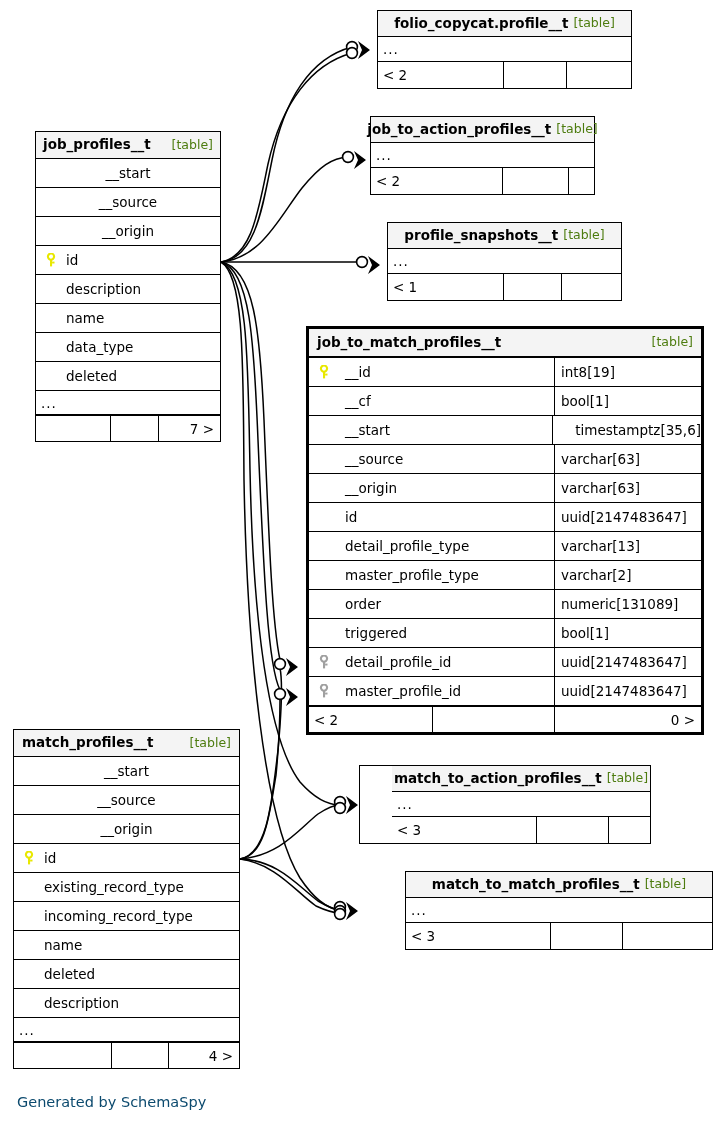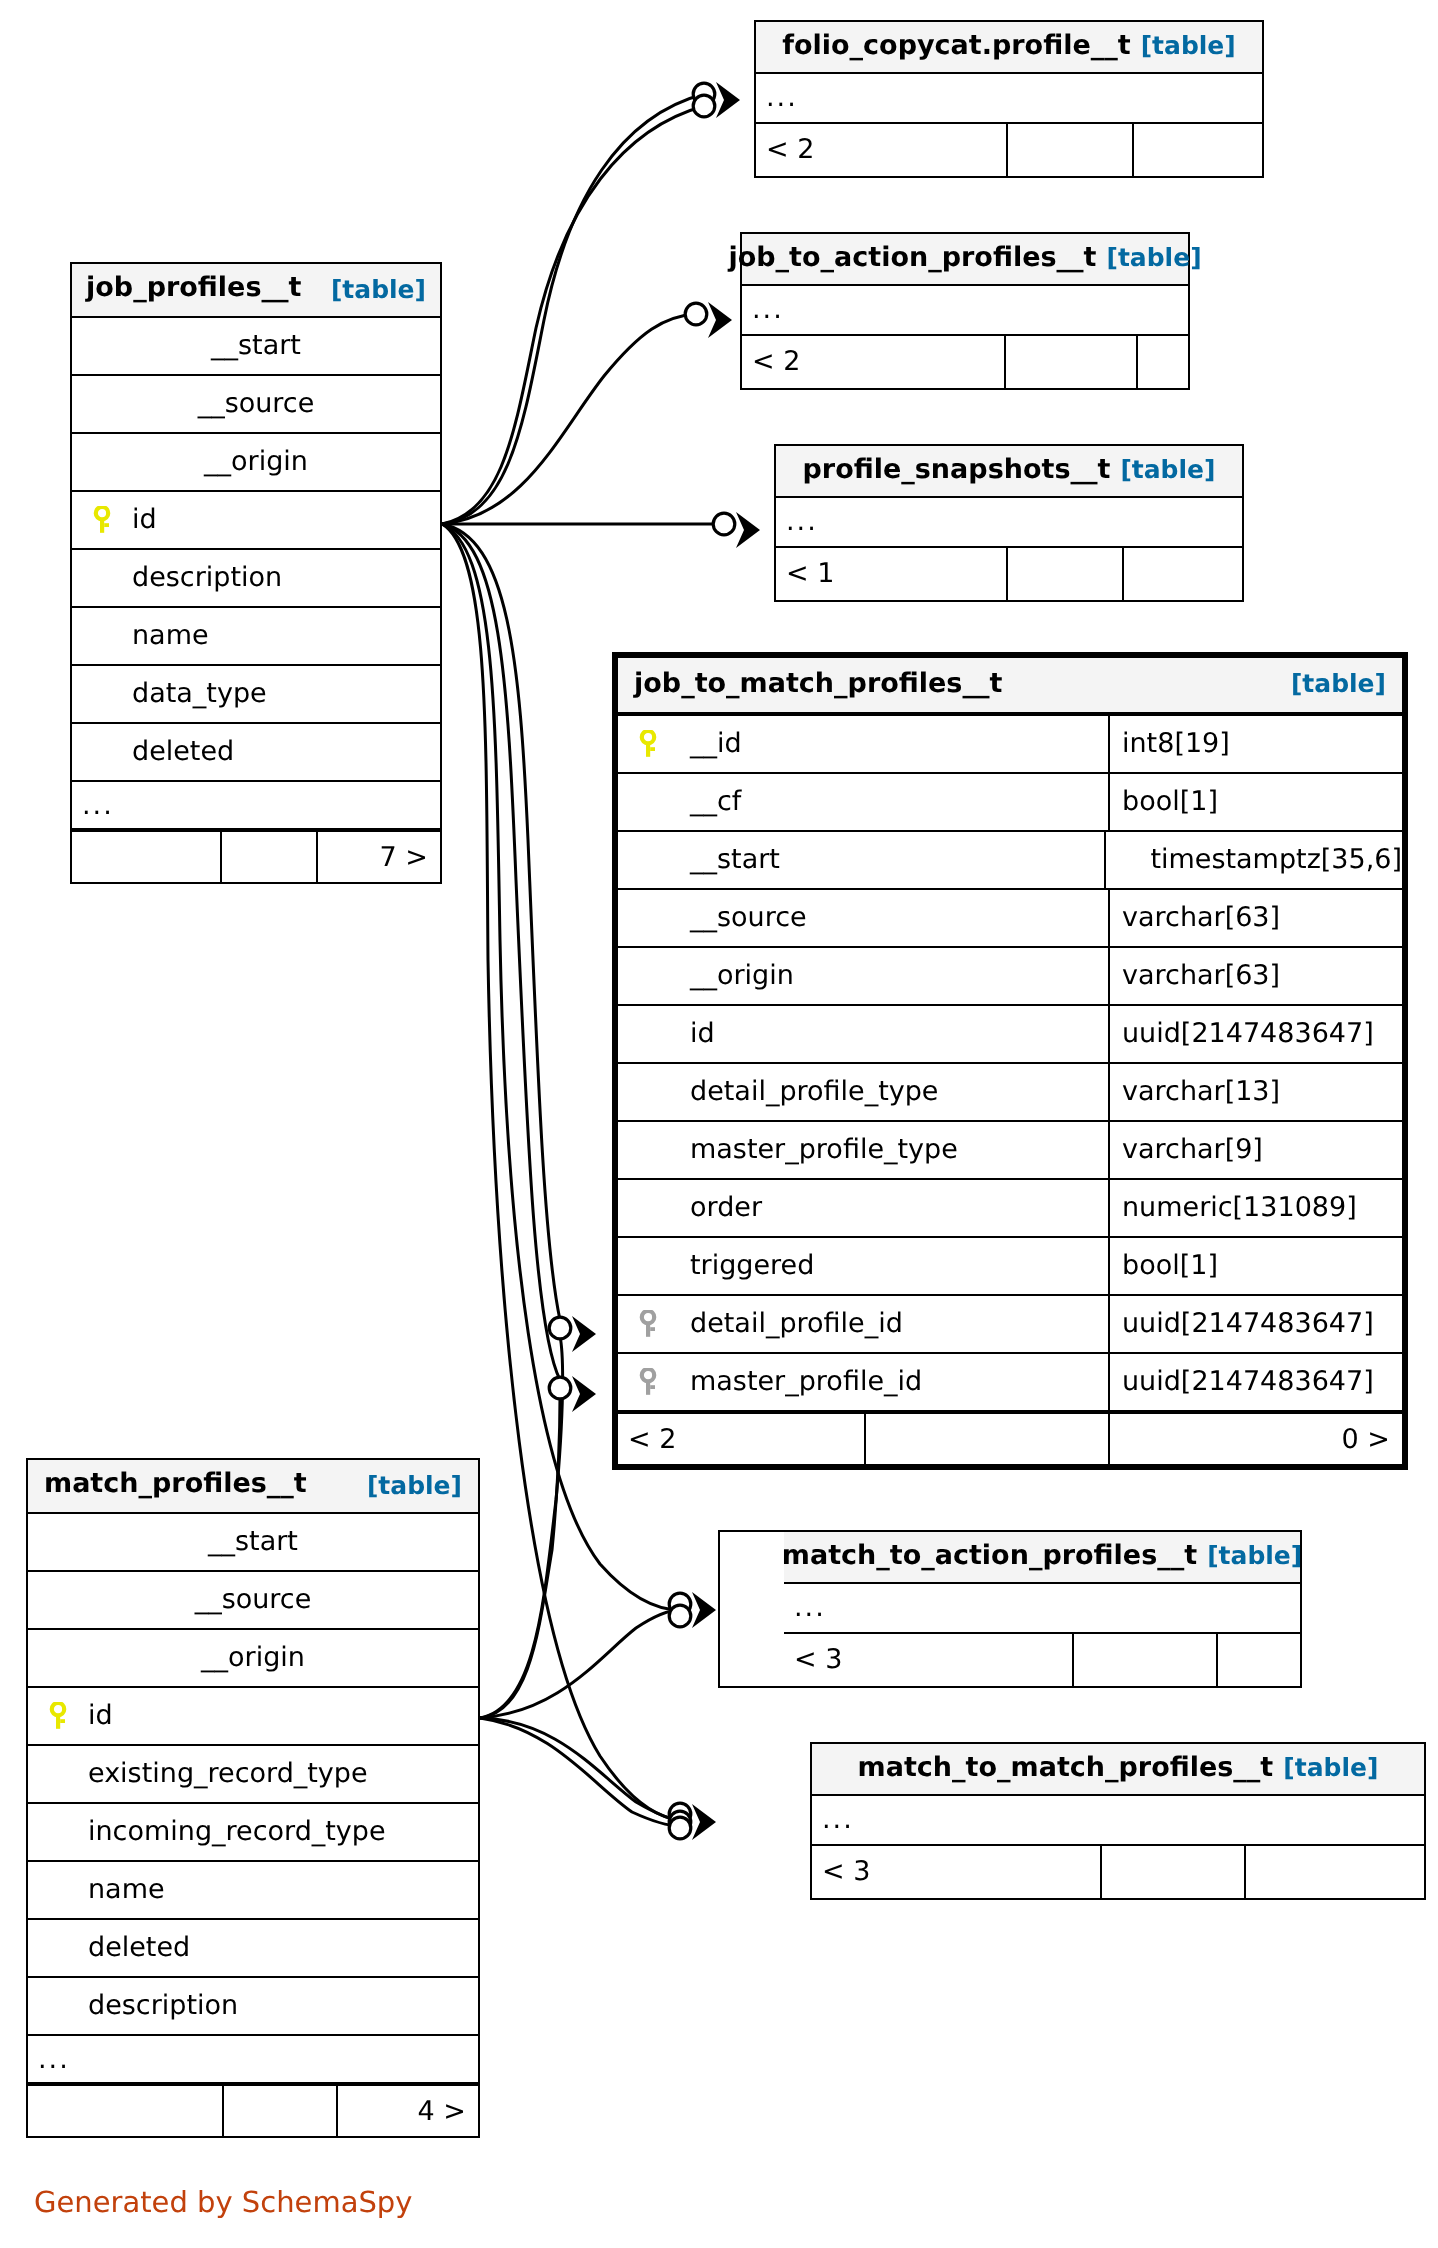--- a/index.html
+++ b/index.html
@@ -53,22 +53,22 @@
     align-items: center;
     white-space: nowrap;
   }
   .thead.center {
     justify-content: center;
   }
   .thead.spread {
     justify-content: space-between;
   }
   .thead .tag {
-    font-weight: bold;
-    color: #0369a1;
+    font-weight: normal;
+    color: #4d7c0f;
     font-size: 12.5px;
   }
   .thead.center .tag { margin-left: 5px; }
 
   .trow {
     position: relative;
     box-sizing: border-box;
     border-bottom: 1px solid #000000;
     display: flex;
     align-items: center;
@@ -148,21 +148,21 @@
     display: flex;
     align-items: center;
     border-bottom: 1px solid #000000;
   }
 
   #footer-note {
     position: absolute;
     left: 17px;
     top: 1094px;
     font-size: 14.5px;
-    color: #c2410c;
+    color: #0c4a6e;
     font-family: "DejaVu Sans", sans-serif;
     z-index: 3;
     white-space: nowrap;
   }
 </style>
 </head>
 <body>
 
 <div id="canvas">
 
@@ -384,21 +384,21 @@
         </div>
       <div class="c2" style="flex:1;">
           <span>varchar[13]</span>
         </div>
     </div>
     <div class="trow two-col">
       <div class="c1" style="width:246px;">
           <span class="nm">master_profile_type</span>
         </div>
       <div class="c2" style="flex:1;">
-          <span>varchar[9]</span>
+          <span>varchar[2]</span>
         </div>
     </div>
     <div class="trow two-col">
       <div class="c1" style="width:246px;">
           <span class="nm">order</span>
         </div>
       <div class="c2" style="flex:1;">
           <span>numeric[131089]</span>
         </div>
     </div>

